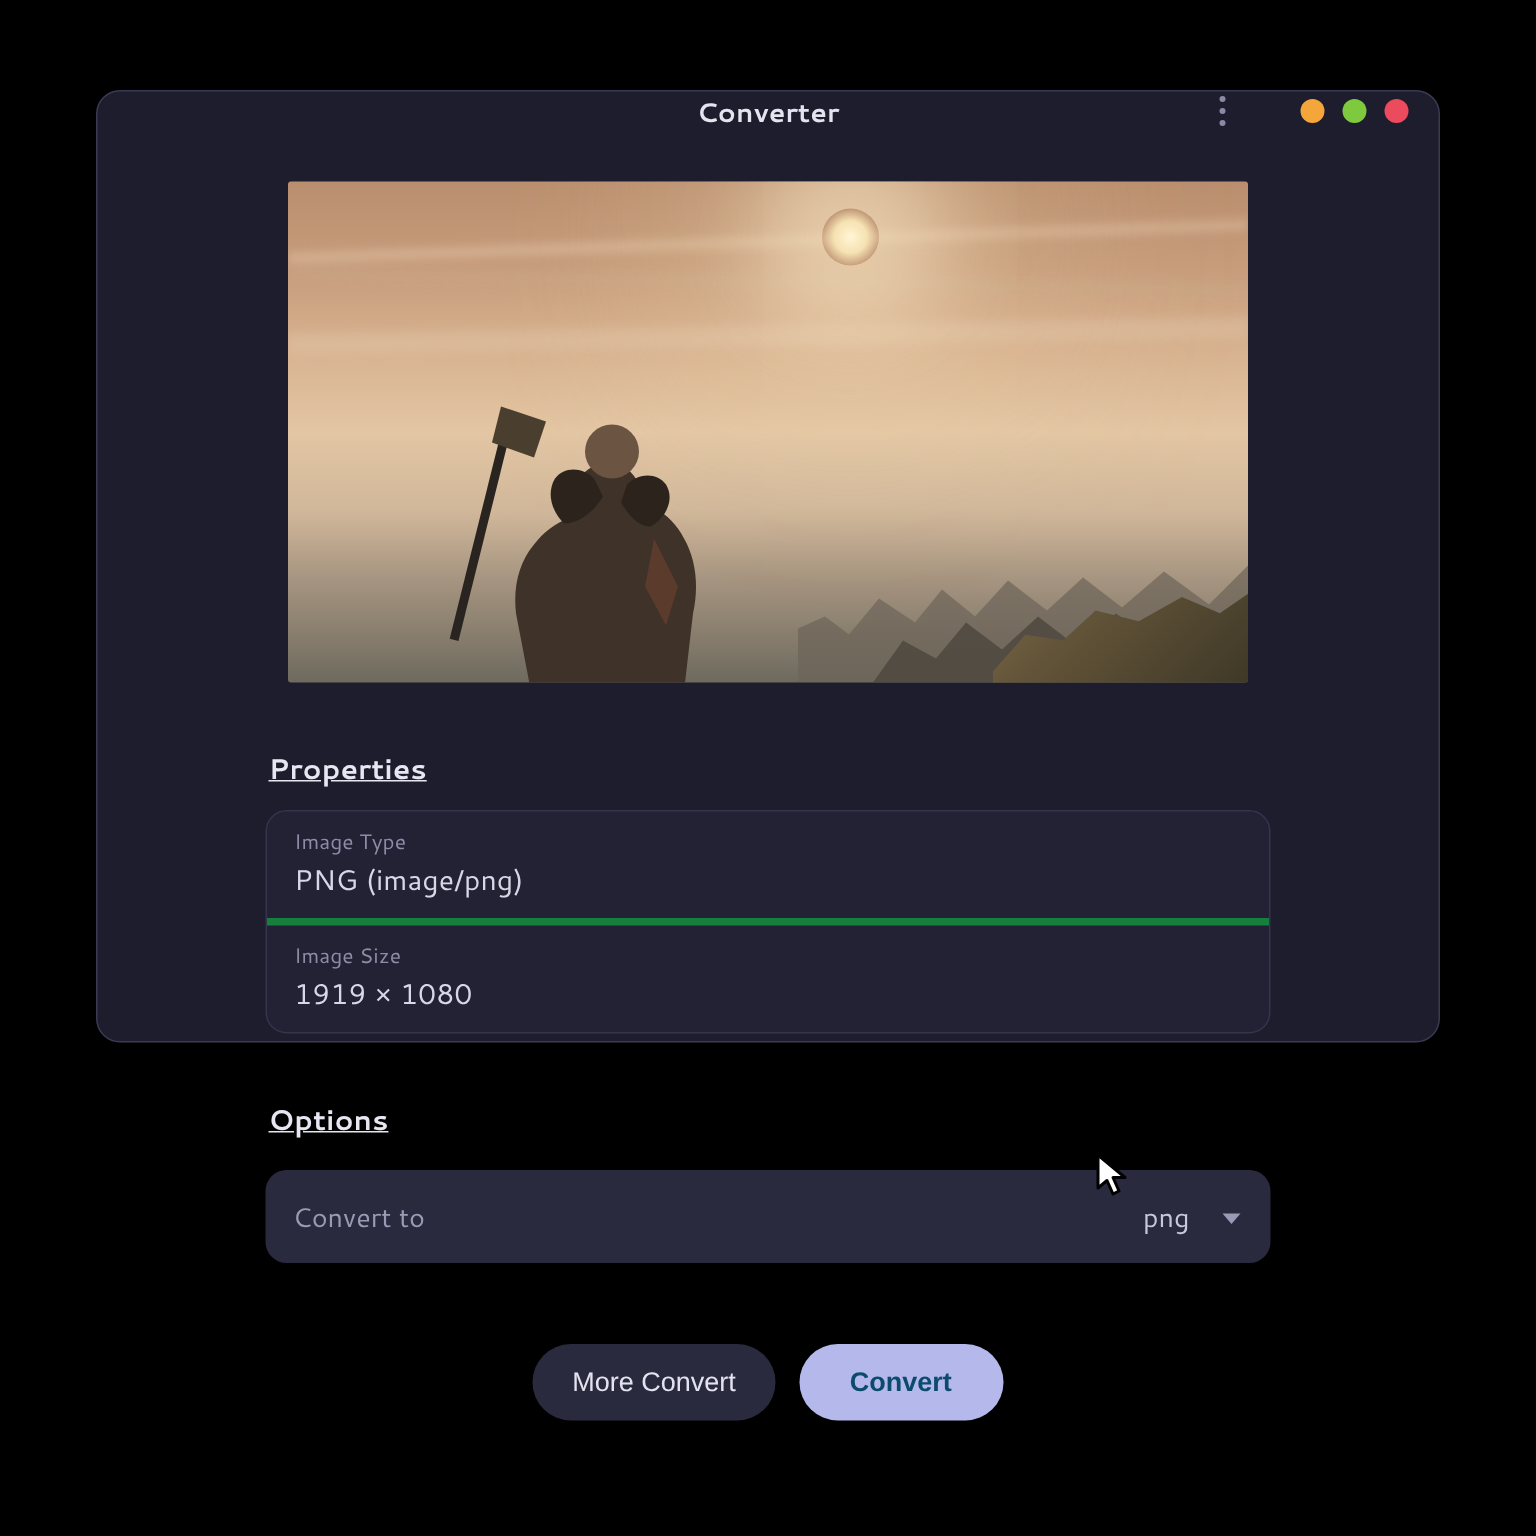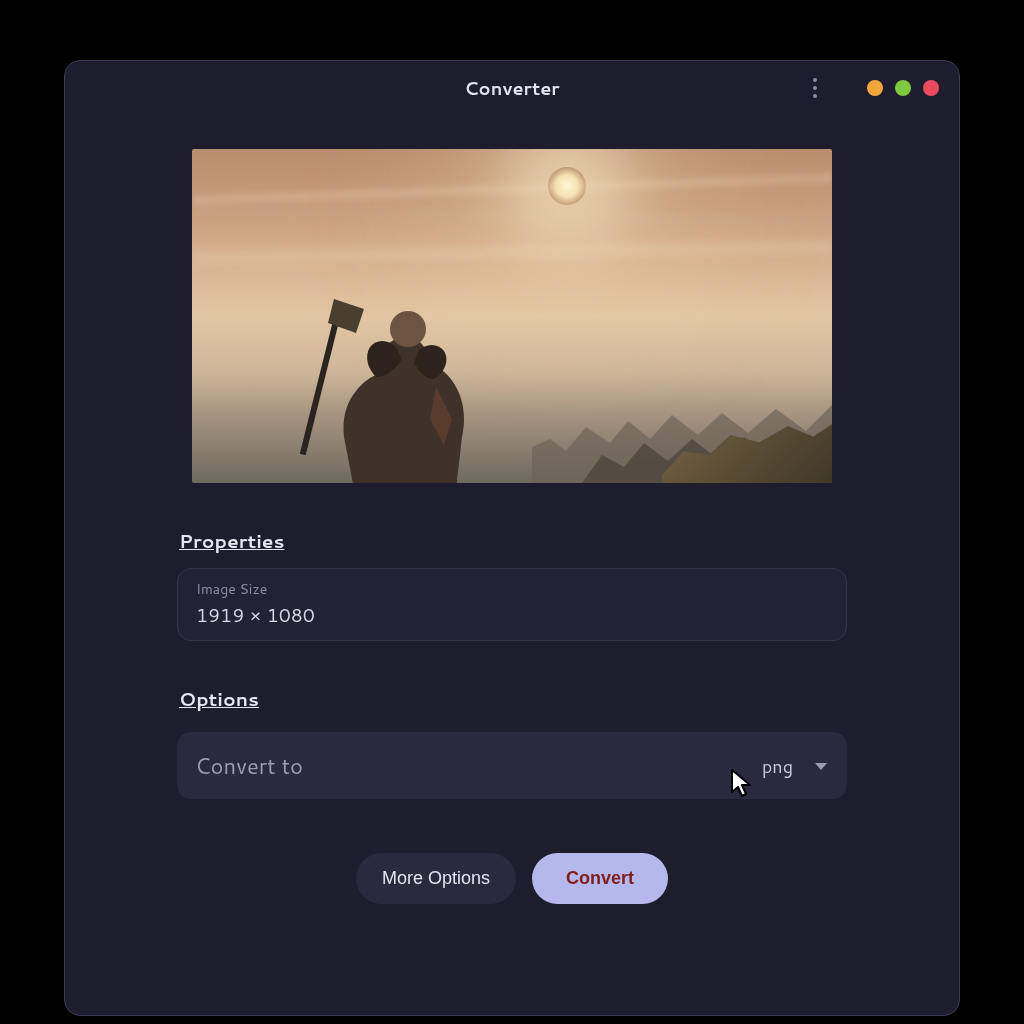--- a/index.html
+++ b/index.html
@@ -8,21 +8,21 @@
     height: 1024px;
     background: #000;
     font-family: -apple-system, BlinkMacSystemFont, "Segoe UI", Cantarell, sans-serif;
     overflow: hidden;
   }
   .window {
     position: absolute;
     left: 64px;
     top: 60px;
     width: 896px;
-    height: 956px;
+    height: 635px;
     background: #1d1d2e;
     border: 1px solid #3a3a52;
     border-radius: 16px;
     display: flex;
     flex-direction: column;
   }
   .titlebar {
     height: 54px;
     display: flex;
     align-items: center;
@@ -189,21 +189,21 @@
     background: #2a2a3e;
     border-radius: 14px;
     display: flex;
     align-items: center;
     justify-content: space-between;
     padding: 18px 20px 18px 18px;
     cursor: pointer;
   }
   .options-label {
     color: #9a9ab4;
-    font-size: 22px;
+    font-size: 18px;
   }
   .options-value {
     display: flex;
     align-items: center;
     gap: 22px;
     color: #c8c8dc;
     font-size: 18px;
   }
   .chevron {
     width: 0; height: 0;
@@ -227,21 +227,21 @@
     font-weight: 500;
     cursor: pointer;
     border: none;
   }
   .btn-more {
     background: #2a2a3e;
     color: #e3e3f0;
   }
   .btn-convert {
     background: #b4b8ea;
-    color: #7f1d1d;
+    color: #0c4a6e;
     font-weight: 600;
     padding: 15px 34px;
   }
 
   
   .cursor {
     position: absolute;
     left: 730px;
     top: 768px;
     width: 24px;
@@ -296,36 +296,40 @@
           <path d="M50,30 L80,40 L72,64 L44,54 Z" fill="#4a3e2e"></path>
 
           <path d="M152,118 L168,150 L160,176 L146,150 Z" fill="#5a3b2c"></path>
         </svg>
       </div>
     </div>
 
     <div class="section-title">Properties</div>
     <div class="card">
       <div class="row">
+        <div class="row-label">Image Type</div>
+        <div class="row-value">PNG (image/png)</div>
+      </div>
+      <div class="row">
         <div class="row-label">Image Size</div>
         <div class="row-value">1919 × 1080</div>
       </div>
     </div>
 
     <div class="section-title options">Options</div>
     <div class="options-card">
       <div class="options-label">Convert to</div>
       <div class="options-value">
         <span>png</span>
         <span class="chevron"></span>
       </div>
     </div>
 
     <div class="footer">
-      <button class="btn btn-more">More Options</button>
+      <button class="btn btn-more">More Convert</button>
       <button class="btn btn-convert">Convert</button>
     </div>
 
   </div>
 </div>
 
 <svg class="cursor" viewBox="0 0 24 30">
   <path d="M2 2 L2 24 L8 19 L12 28 L16 26 L12 17 L20 17 Z" fill="#fff" stroke="#000" stroke-width="2" stroke-linejoin="round"></path>
 </svg>
 

